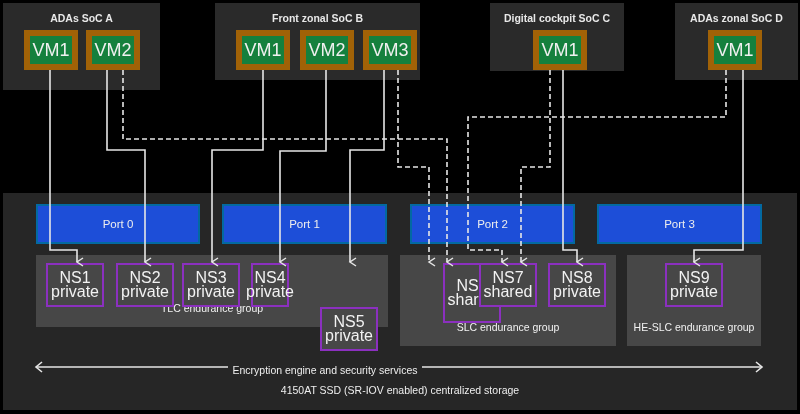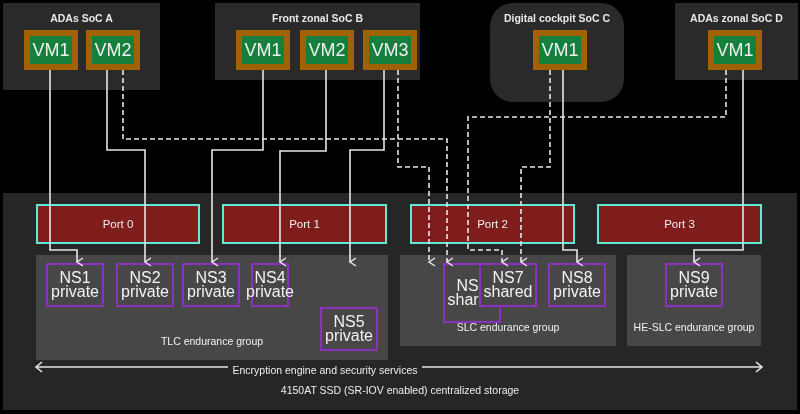--- a/index.html
+++ b/index.html
@@ -3,38 +3,38 @@
 <meta charset="utf-8">
 <style>
   html, body { margin:0; padding:0; background:#000; }
   body { width:800px; height:414px; position:relative; overflow:hidden;
          font-family:"Liberation Sans", sans-serif; color:#f0f0f0; }
   .abs { position:absolute; box-sizing:border-box; }
   .soc { background:#2a2a2a; }
   .soc-title { position:absolute; top:9px; left:0; right:0; text-align:center; font-size:10.5px; font-weight:bold; color:#e8e8e8; }
   .vm { border:6px solid #a16207; background:#15803d; display:flex; align-items:center; justify-content:center; font-size:18px; color:#f0f0f0; }
   .storage { background:#262626; }
-  .port { border:2px solid #5eead4; background:#7f1d1d; display:flex; align-items:center; justify-content:center; font-size:11.5px; color:#eee; }
+  .port { border:2px solid #0369a1; background:#1d4ed8; display:flex; align-items:center; justify-content:center; font-size:11.5px; color:#eee; }
   .group { background:#474747; }
   .group-label { position:absolute; left:0; right:0; bottom:13px; text-align:center; font-size:10.5px; color:#f2f2f2; }
   .ns { border:2.5px solid #8b30bf; background:#474747; display:flex; flex-direction:column; align-items:center; justify-content:center; font-size:16px; line-height:14px; color:#f2f2f2; }
   .enc-label { font-size:10.5px; color:#eee; background:#262626; padding:0 4px; }
   .foot { font-size:10.5px; color:#eee; text-align:center; }
   svg.lines { position:absolute; left:0; top:0; }
 </style>
 </head>
 <body>
 
 <div class="abs soc" style="left:3px;top:3px;width:157px;height:87px;">
   <div class="soc-title">ADAs SoC A</div>
 </div>
 <div class="abs soc" style="left:215px;top:3px;width:205px;height:77px;">
   <div class="soc-title">Front zonal SoC B</div>
 </div>
-<div class="abs soc" style="left:490px;top:3px;width:134px;height:99px;border-radius:23px;">
+<div class="abs soc" style="left:490px;top:3px;width:134px;height:68px;">
   <div class="soc-title">Digital cockpit SoC C</div>
 </div>
 <div class="abs soc" style="left:675px;top:3px;width:123px;height:77px;">
   <div class="soc-title">ADAs zonal SoC D</div>
 </div>
 
 <div class="abs vm" style="left:24px;top:30px;width:54px;height:40px;">VM1</div>
 <div class="abs vm" style="left:86px;top:30px;width:54px;height:40px;">VM2</div>
 <div class="abs vm" style="left:236px;top:30px;width:54px;height:40px;">VM1</div>
 <div class="abs vm" style="left:300px;top:30px;width:54px;height:40px;">VM2</div>
@@ -42,21 +42,21 @@
 <div class="abs vm" style="left:533px;top:30px;width:54px;height:40px;">VM1</div>
 <div class="abs vm" style="left:708px;top:30px;width:54px;height:40px;">VM1</div>
 
 <div class="abs storage" style="left:3px;top:193px;width:794px;height:217px;"></div>
 
 <div class="abs port" style="left:36px;top:204px;width:164px;height:40px;">Port 0</div>
 <div class="abs port" style="left:222px;top:204px;width:165px;height:40px;">Port 1</div>
 <div class="abs port" style="left:410px;top:204px;width:165px;height:40px;">Port 2</div>
 <div class="abs port" style="left:597px;top:204px;width:165px;height:40px;">Port 3</div>
 
-<div class="abs group" style="left:36px;top:255px;width:352px;height:105px;">
+<div class="abs group" style="left:36px;top:255px;width:352px;height:72px;">
   <div class="group-label">TLC endurance group</div>
 </div>
 <div class="abs group" style="left:400px;top:255px;width:216px;height:91px;">
   <div class="group-label">SLC endurance group</div>
 </div>
 <div class="abs group" style="left:627px;top:255px;width:134px;height:91px;">
   <div class="group-label">HE-SLC endurance group</div>
 </div>
 
 <div class="abs ns" style="left:46px;top:263px;width:58px;height:44px;">

